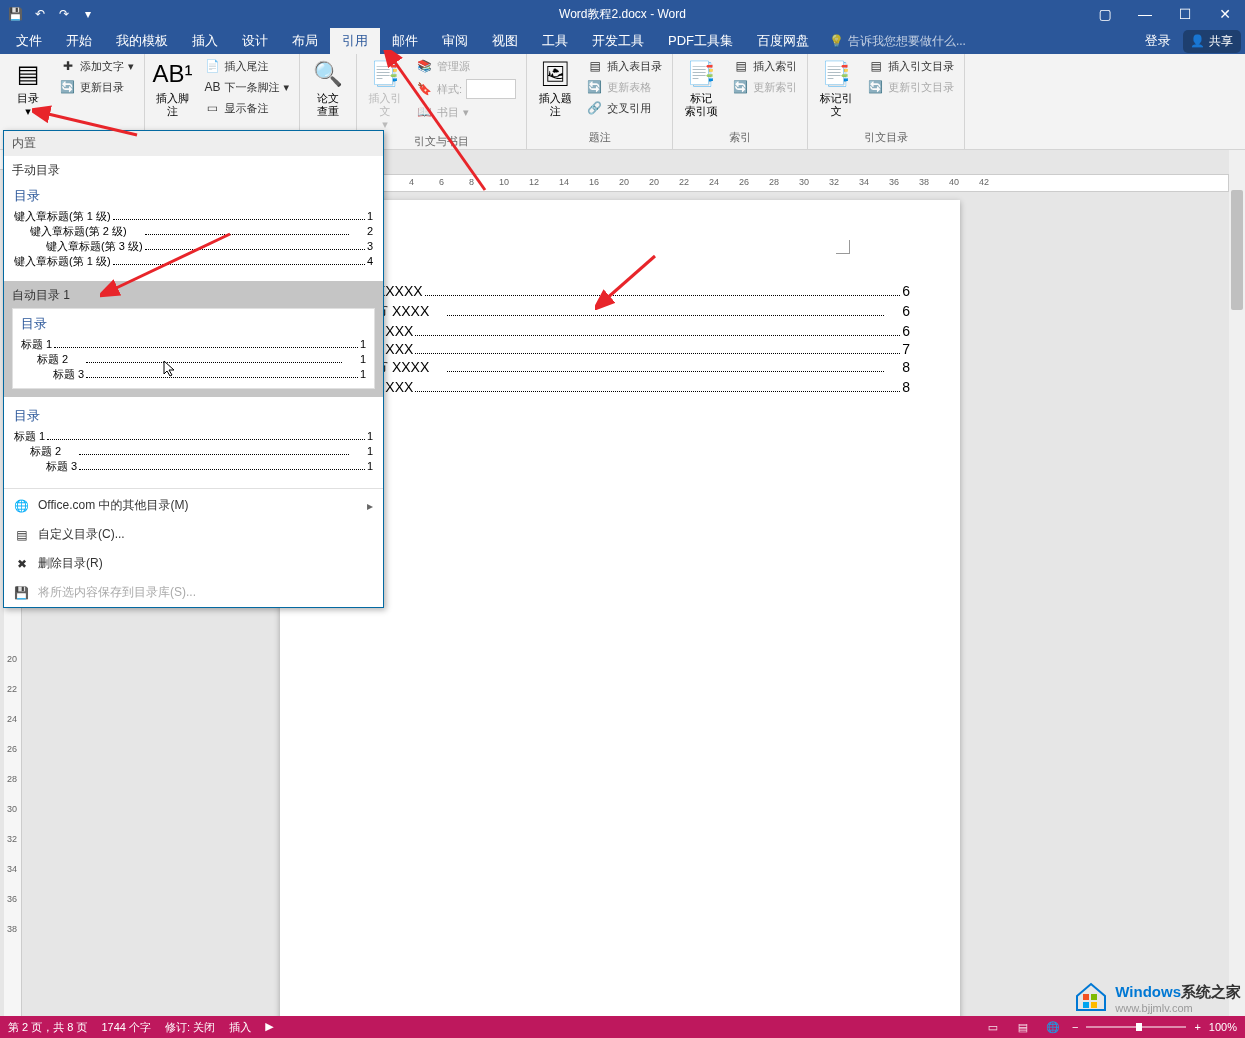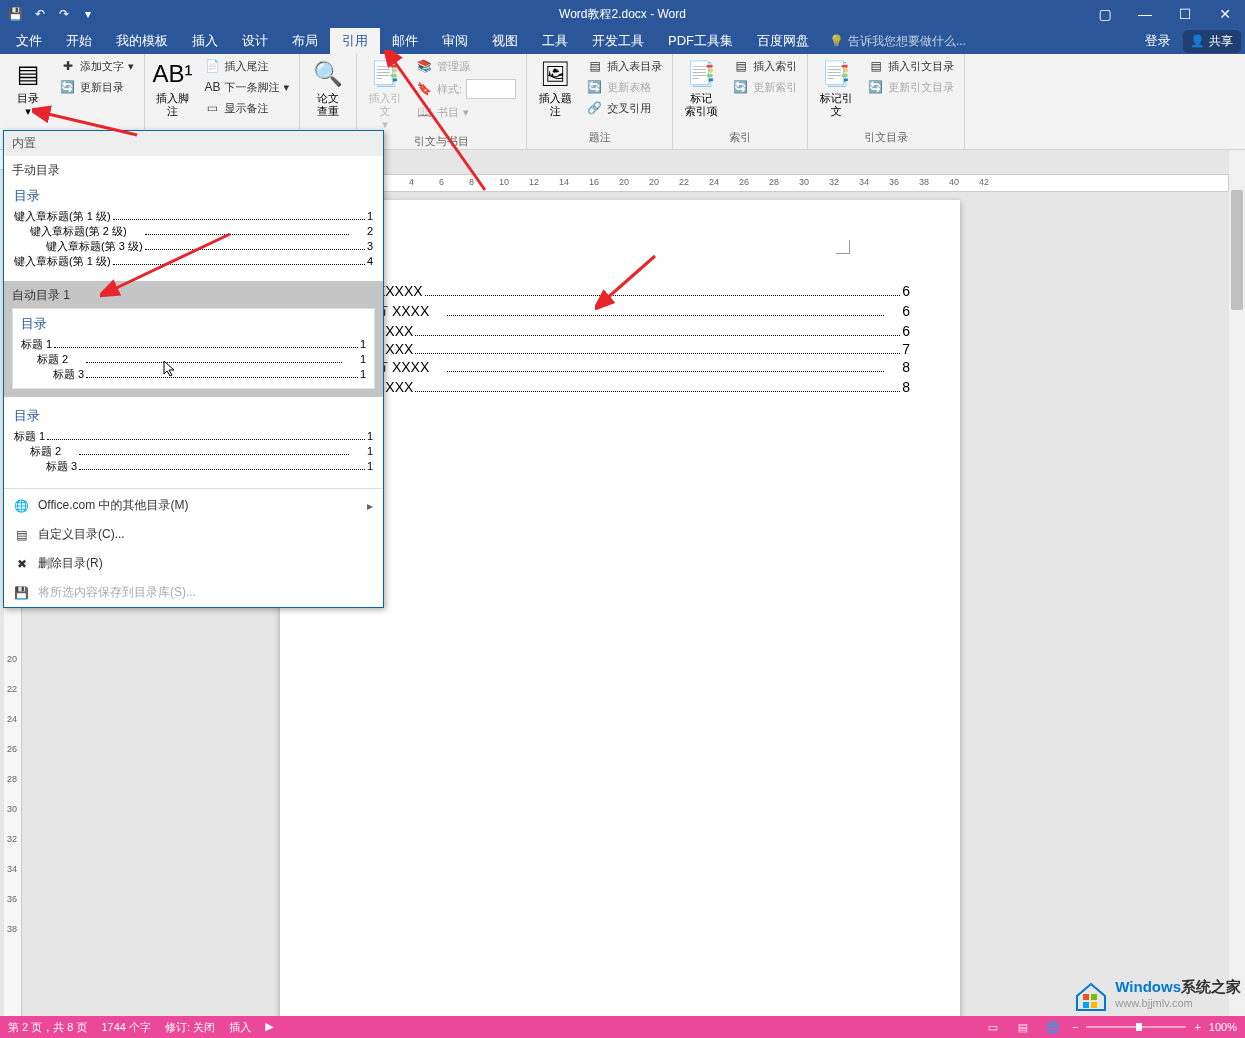--- a/index.html
+++ b/index.html
@@ -59,28 +59,28 @@
 .v-ruler { position: absolute; left: 4px; top: 44px; bottom: 0; width: 18px; background: #f6f6f6; border-right: 1px solid #ccc; font-size: 9px; color: #666; }
 .v-ruler .tick { position: absolute; left: 3px; }
 .page { position: absolute; left: 280px; top: 50px; width: 680px; height: 900px; background: #fff; box-shadow: 0 2px 6px rgba(0,0,0,0.3); padding: 40px 50px; }
 .doc-toc-title { color: #2b579a; font-size: 20px; margin-bottom: 16px; font-family: "SimSun", serif; }
 .doc-toc { font-family: "SimSun", serif; font-size: 14px; }
 .doc-toc .toc-line { margin-bottom: 2px; }
 .scrollbar-v { position: absolute; right: 0; top: 0; bottom: 0; width: 16px; background: #f0f0f0; }
 .scrollbar-v .thumb { position: absolute; left: 2px; right: 2px; top: 40px; height: 120px; background: #c0c0c0; border-radius: 2px; }
 .caret-mark { position: absolute; width: 14px; height: 14px; border-right: 1px solid #999; border-bottom: 1px solid #999; }
 
-.statusbar { position: absolute; bottom: 0; left: 0; right: 0; height: 22px; background: #ec4899; color: #fff; display: flex; font-size: 11px; padding: 4px 8px; gap: 14px; }
+.statusbar { position: absolute; bottom: 0; left: 0; right: 0; height: 22px; background: #be185d; color: #fff; display: flex; font-size: 11px; padding: 4px 8px; gap: 14px; }
 .statusbar .right { margin-left: auto; display: flex; align-items: center; gap: 8px; }
 .statusbar .view-btn { width: 22px; height: 18px; display: flex; align-items: center; justify-content: center; opacity: 0.85; }
 .statusbar .zoom-slider { width: 100px; height: 2px; background: rgba(255,255,255,0.5); position: relative; }
 .statusbar .zoom-slider .knob { position: absolute; left: 50%; top: -3px; width: 6px; height: 8px; background: #fff; }
 
 .arrow-red { position: absolute; z-index: 200; pointer-events: none; }
-.watermark { position: absolute; right: 4px; bottom: 24px; display: flex; align-items: flex-start; gap: 6px; z-index: 300; }
+.watermark { position: absolute; right: 4px; bottom: 24px; display: flex; align-items: flex-end; gap: 6px; z-index: 300; }
 .watermark .logo { width: 36px; height: 36px; }
 .watermark .txt1 { color: #0078d4; font-size: 15px; font-weight: bold; }
 .watermark .txt1 b { color: #333; }
 .watermark .txt2 { color: #999; font-size: 11px; }
 
 .cursor-pointer { position: absolute; z-index: 250; font-size: 14px; color: #000; pointer-events: none; }
 </style>
 </head>
 <body>
 

